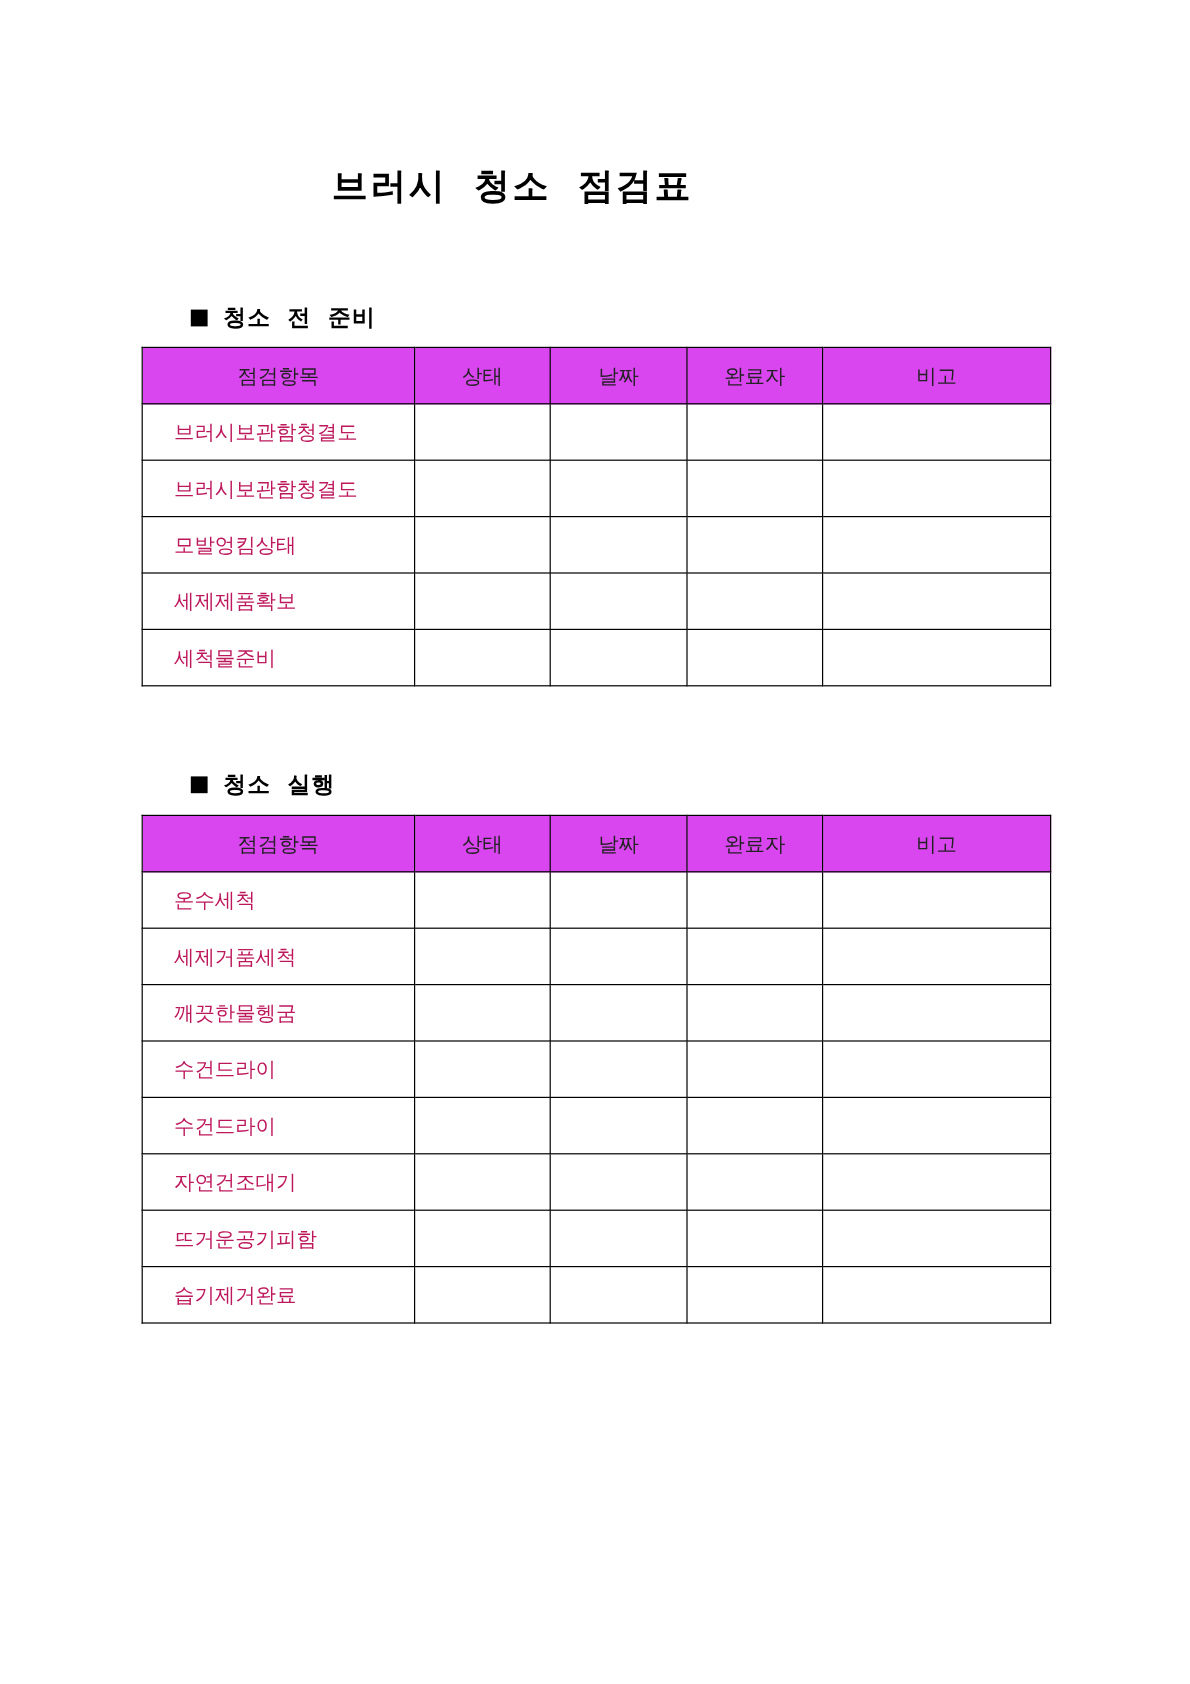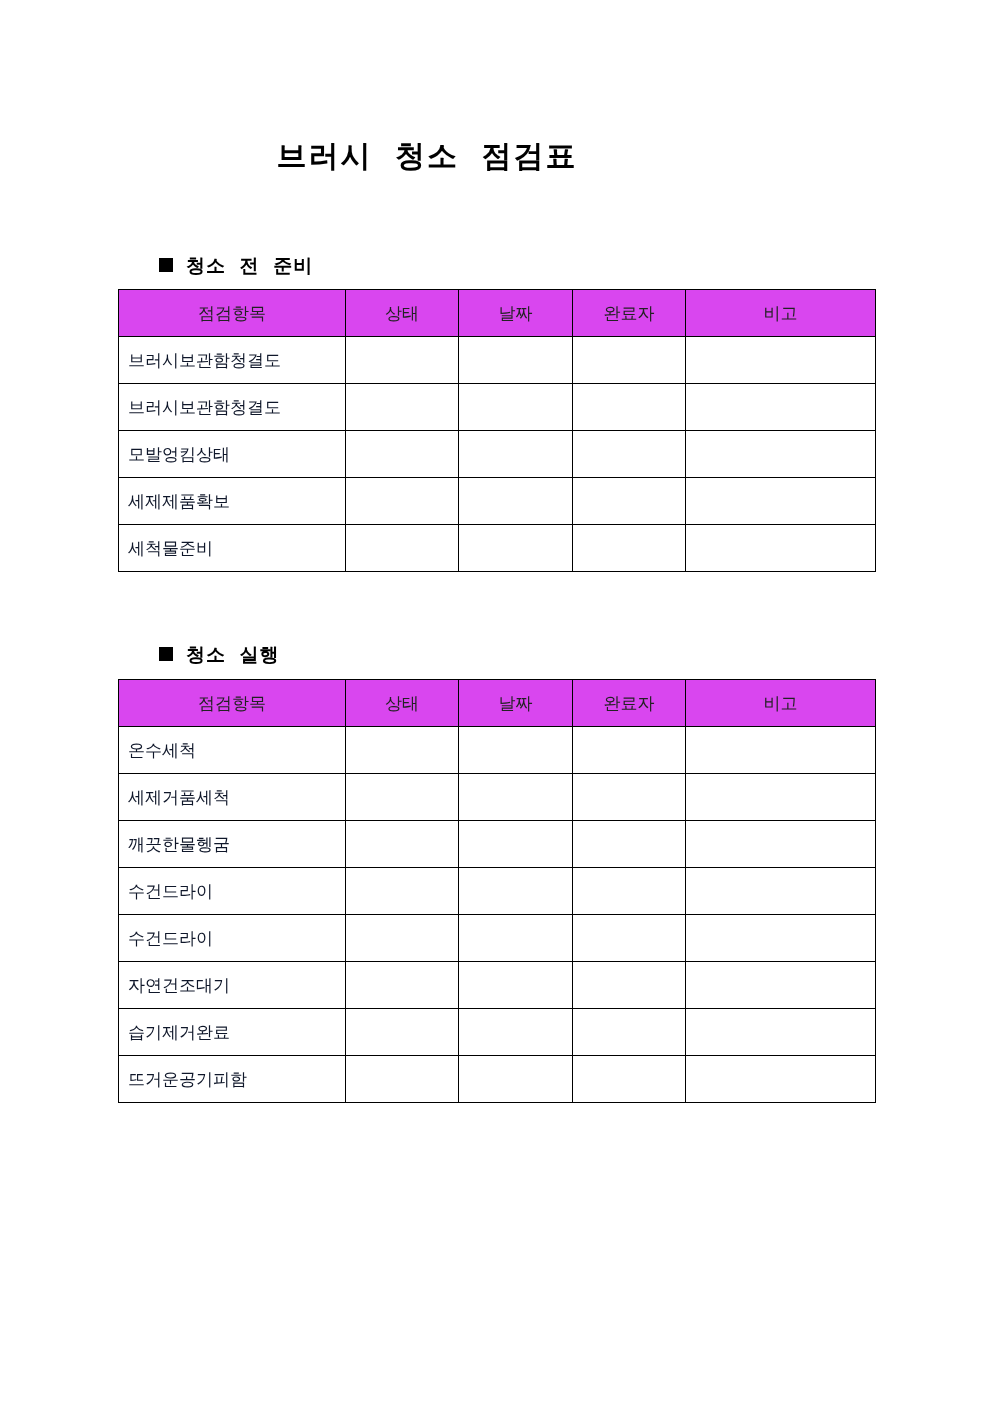--- a/index.html
+++ b/index.html
@@ -27,21 +27,21 @@
       border-collapse: collapse; table-layout: fixed;
       font-size: 17px;
     }
     table.checklist td, table.checklist th {
       border: 1px solid #000; height: 46px; padding: 0; font-weight: normal;
     }
     table.checklist th {
       background: #d946ef; text-align: center; color: #222;
     }
     table.checklist td.item {
-      text-align: left; padding-left: 9px; color: #0f172a;
+      text-align: left; padding-left: 26px; color: #be185d;
     }
     col.c1 { width: 227px; }
     col.c2 { width: 113px; }
     col.c3 { width: 114px; }
     col.c4 { width: 113px; }
     col.c5 { width: 190px; }
   </style>
 </head>
 <body>
 
@@ -167,27 +167,27 @@
       <td></td>
     </tr>
     <tr>
       <td class="item">자연건조대기</td>
       <td></td>
       <td></td>
       <td></td>
       <td></td>
     </tr>
     <tr>
-      <td class="item">습기제거완료</td>
+      <td class="item">뜨거운공기피함</td>
       <td></td>
       <td></td>
       <td></td>
       <td></td>
     </tr>
     <tr>
-      <td class="item">뜨거운공기피함</td>
+      <td class="item">습기제거완료</td>
       <td></td>
       <td></td>
       <td></td>
       <td></td>
     </tr>
   </tbody>
 </table>
 
 </body></html>

